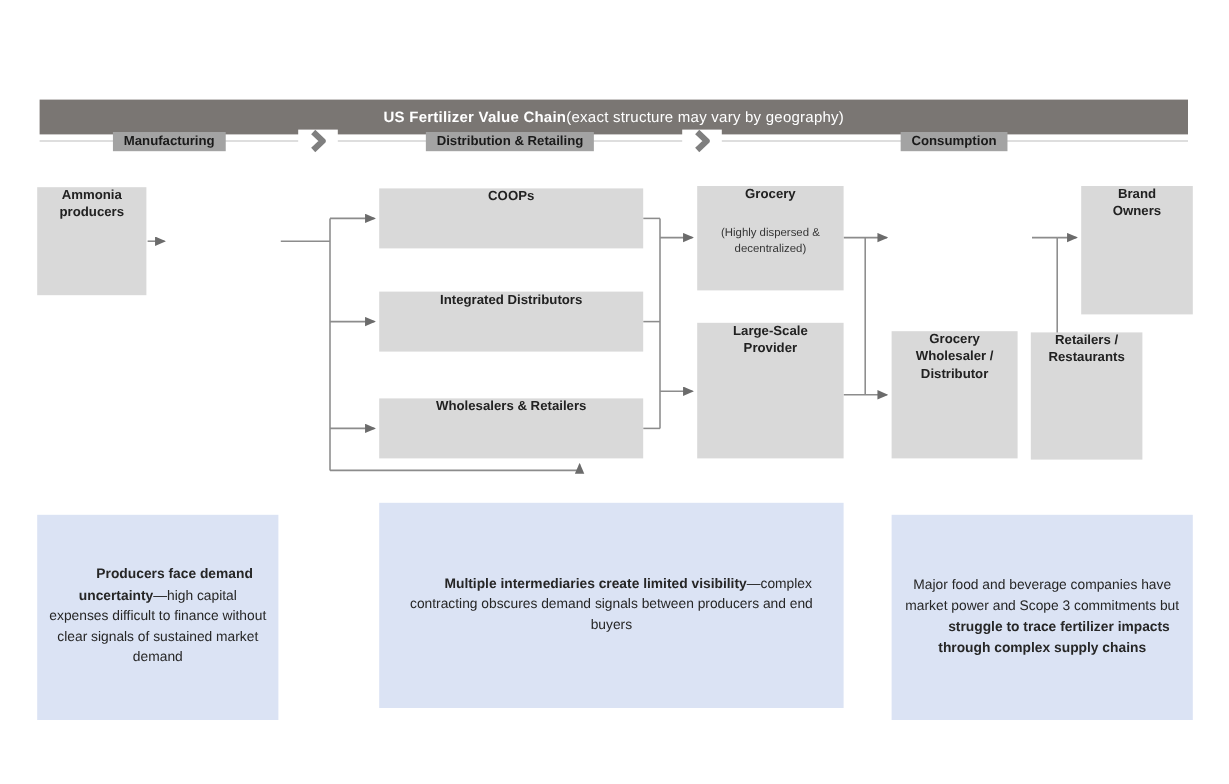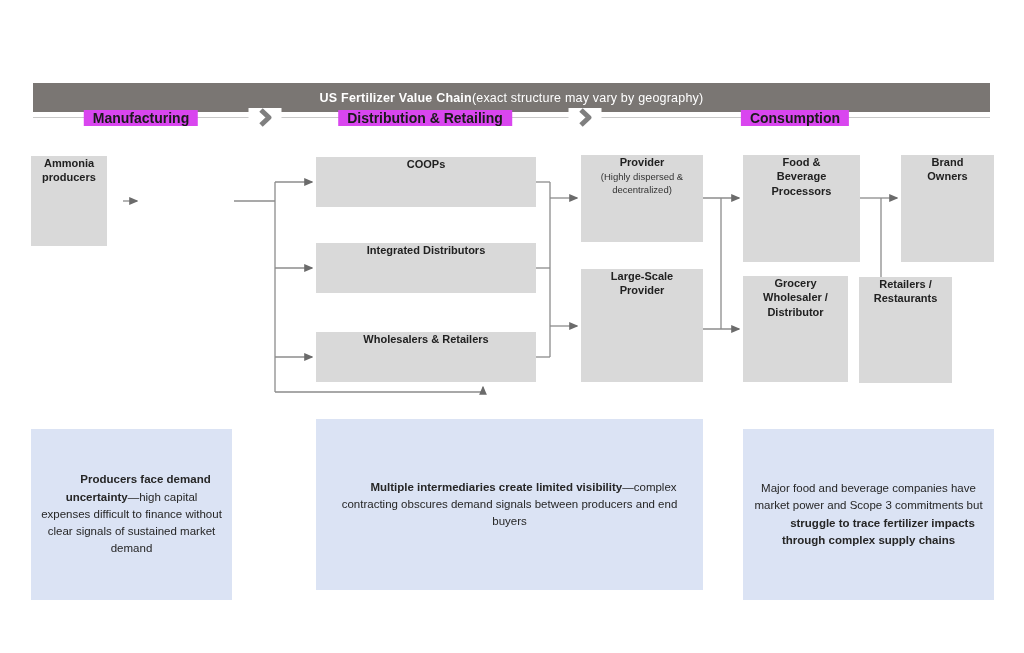--- a/index.html
+++ b/index.html
@@ -12,38 +12,38 @@
     position:absolute;left:33px;top:55px;width:957px;height:29px;
     background:var(--header_bg,#7a7673);color:#ffffff;
     display:flex;align-items:center;justify-content:center;
     font-size:12.5px;letter-spacing:.2px;margin-top:28px;
   }
   .header-bar .b{font-weight:bold;}
   
   .stage-line{position:absolute;left:33px;top:117px;width:957px;height:1px;background:var(--stage_line,#c9c9c9);}
   .stage-label{
     position:absolute;top:110px;transform:translateX(-50%);
-    background:#d946ef;padding:0 9px;font-size:14px;font-weight:bold;color:#1a1a1a;line-height:16px;
+    background:#a3a3a3;padding:0 9px;font-size:11px;font-weight:bold;color:#1a1a1a;line-height:16px;
   }
   .stage-chevron{
     position:absolute;top:108px;transform:translateX(-50%);
     background:#ffffff;padding:0 10px;line-height:0;
   }
   
   .node{
     position:absolute;background:var(--node_fill,#d9d9d9);
     display:flex;flex-direction:column;align-items:center;justify-content:flex-start;
     text-align:center;font-size:11px;font-weight:bold;color:#212121;line-height:1.3;
   }
   .node .narrow{display:block;}
   .node .w70{max-width:70px;}
   .node .w80{max-width:82px;}
   .node .w90{max-width:92px;}
   .node .w95{max-width:98px;}
-  .node .sub{font-weight:normal;font-size:9.5px;line-height:1.3;margin-top:2px;max-width:108px;color:#333;}
+  .node .sub{font-weight:normal;font-size:9.5px;line-height:1.3;margin-top:20px;max-width:108px;color:#333;}
   
   svg.connectors{position:absolute;left:0;top:0;pointer-events:none;}
   .conn{stroke:var(--connector,#8c8c8c);stroke-width:1.3;fill:none;}
   .arrowhead{fill:#6b6b6b;}
   .chev{stroke:var(--chevron,#7f7f7f);stroke-width:5;fill:none;}
   
   .callout{
     position:absolute;background:var(--callout_fill,#dbe3f4);
     display:flex;flex-direction:column;align-items:center;justify-content:center;
     text-align:center;font-size:11.5px;line-height:1.5;color:#262626;padding:0 10px;box-sizing:border-box;
@@ -103,45 +103,42 @@
     <path class="conn" d="M703 329 H739" marker-end="url(#arr)"></path>
     <path class="conn" d="M721 198 V329"></path>
 
     <path class="conn" d="M860 198 H881"></path>
     <path class="conn" d="M860 329 H881"></path>
     <path class="conn" d="M881 198 V329"></path>
     <path class="conn" d="M881 198 H897" marker-end="url(#arr)"></path>
     <path class="conn" d="M881 329 H897" marker-end="url(#arr)"></path>
   </svg>
 
-  <div class="node" style="left:31px;top:156px;width:76px;height:90px">
+  <div class="node" style="left:31px;top:156px;width:91px;height:90px">
     <span class="narrow w70">Ammonia producers</span>
   </div>
 
   <div class="node" style="left:316px;top:157px;width:220px;height:50px">
     <span>COOPs</span>
   </div>
   <div class="node" style="left:316px;top:243px;width:220px;height:50px">
     <span>Integrated Distributors</span>
   </div>
   <div class="node" style="left:316px;top:332px;width:220px;height:50px">
     <span>Wholesalers &amp; Retailers</span>
   </div>
 
   <div class="node" style="left:581px;top:155px;width:122px;height:87px">
-    <span>Provider</span>
+    <span>Grocery</span>
     <span class="sub">(Highly dispersed &amp; decentralized)</span>
   </div>
   <div class="node" style="left:581px;top:269px;width:122px;height:113px">
     <span class="narrow w90">Large-Scale Provider</span>
   </div>
 
-  <div class="node" style="left:743px;top:155px;width:117px;height:107px">
-    <span class="narrow w80">Food &amp; Beverage Processors</span>
-  </div>
   <div class="node" style="left:743px;top:276px;width:105px;height:106px">
     <span class="narrow w95">Grocery Wholesaler / Distributor</span>
   </div>
   <div class="node" style="left:901px;top:155px;width:93px;height:107px">
     <span class="narrow w70">Brand Owners</span>
   </div>
   <div class="node" style="left:859px;top:277px;width:93px;height:106px">
     <span class="narrow w80">Retailers / Restaurants</span>
   </div>
 

